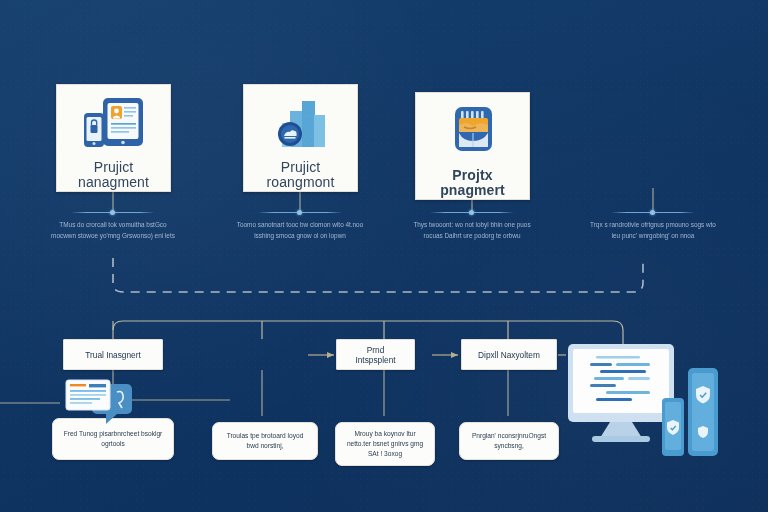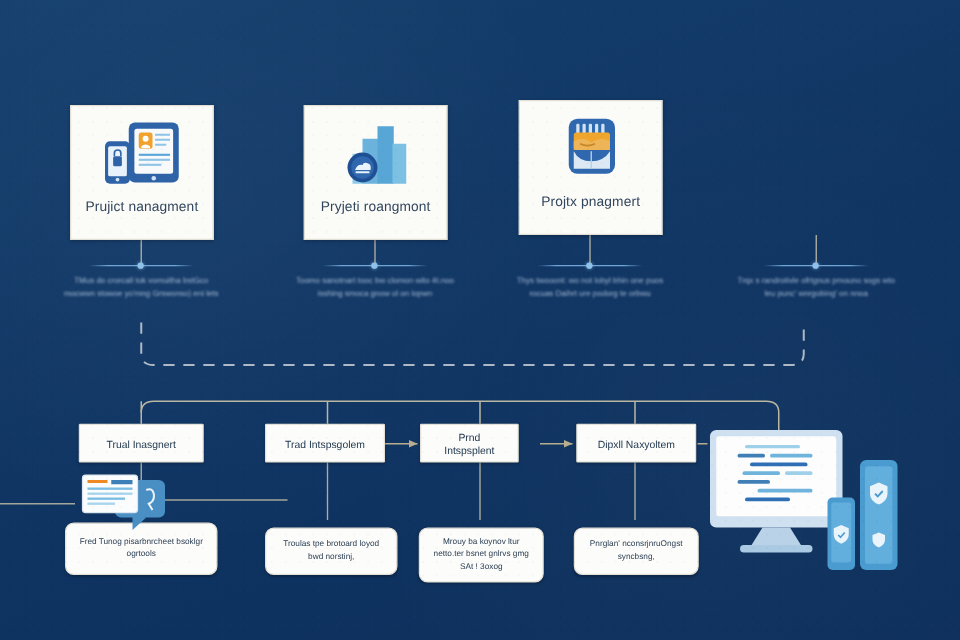--- a/index.html
+++ b/index.html
@@ -40,21 +40,21 @@
     background: #fbfbf8;
     border: 1px solid #e2e0d6;
     box-shadow: 0 1px 3px rgba(0,0,0,.28);
     display: flex; flex-direction: column;
     align-items: center; justify-content: flex-start;
     padding-top: 10px;
   }
   .card .art { width: 66px; height: 58px; position: relative; }
   .card .cap {
     margin-top: 7px;
-    font-size: 11px;
+    font-size: 14px;
     color: #20364f;
     letter-spacing: .1px;
     text-align: center;
     width: 104px;
     line-height: 1.1;
     filter: blur(.55px);
     opacity: .92;
   }
 
   
@@ -195,24 +195,24 @@
         <rect x="22" y="16" width="13" height="36" fill="#6bb2dc"></rect>
         <rect x="34" y="6" width="13" height="46" fill="#58a6d6"></rect>
         <rect x="46" y="20" width="11" height="32" fill="#7cc0e4"></rect>
         <rect x="14" y="28" width="9" height="24" fill="#8dcbea"></rect>
         <circle cx="22" cy="39" r="12" fill="#1f4f93"></circle>
         <circle cx="22" cy="39" r="9" fill="#2f68ae"></circle>
         <path d="M16,41 q2,-5 6,-4 q1,-3 5,-1 q2,.5 1.5,5 Z" fill="#e8f3fb"></path>
         <rect x="16.5" y="42" width="11" height="1.6" fill="#e8f3fb"></rect>
       </svg>
     </div>
-    <div class="cap">Pryjeti roangmont</div>
-  </div>
-
-  <div class="card" style="left:415px; top:80px;">
+    <div class="cap">Prujict roangmont</div>
+  </div>
+
+  <div class="card" style="left:415px; top:92px;font-weight:bold;">
     <div class="art">
       <svg width="66" height="58" viewBox="0 0 66 58">
         <rect x="15" y="4" width="37" height="44" rx="7" fill="#2f68ae"></rect>
         <g fill="#cfe2f2">
           <rect x="21" y="8" width="2.6" height="8" rx="1"></rect>
           <rect x="26" y="8" width="2.6" height="8" rx="1"></rect>
           <rect x="31" y="8" width="2.6" height="8" rx="1"></rect>
           <rect x="36" y="8" width="2.6" height="8" rx="1"></rect>
           <rect x="41" y="8" width="2.6" height="8" rx="1"></rect>
         </g>
@@ -237,21 +237,20 @@
 
   <div class="cap-rule" style="left:430px; top:212px;"></div>
   <div class="cap-dot" style="left:469px; top:210px;"></div>
   <div class="cap-block" style="left:407px; top:220px;">Thys twooont: wo not lobyl bhin one puos rocuas Daihrt ure podorg te orbwu</div>
 
   <div class="cap-rule" style="left:611px; top:212px;"></div>
   <div class="cap-dot" style="left:650px; top:210px;"></div>
   <div class="cap-block" style="left:588px; top:220px;">Trqx s randrotivle ofrtgnus pmouno sogs wto leu punc' wnrgobing' on nnoa</div>
 
   <div class="pill" style="left:63px;  top:339px; width:100px;">Trual Inasgnert</div>
-  <div class="pill" style="left:212px; top:339px; width:96px;">Trad Intspsgolem</div>
   <div class="pill" style="left:336px; top:339px; width:79px;">Prnd Intspsplent</div>
   <div class="pill" style="left:461px; top:339px; width:96px;text-align:center;">Dipxll Naxyoltem</div>
 
   <div class="note" style="left:52px;  top:418px; width:122px; height:42px;">Fred Tunog pisarbnrcheet bsoklgr ogrtools</div>
   <div class="note" style="left:212px; top:422px; width:106px; height:38px;">Troulas tpe brotoard loyod bwd norstinj,</div>
   <div class="note" style="left:335px; top:422px; width:100px; height:44px;">Mrouy ba koynov ltur netto.ter bsnet gnlrvs gmg SAt ! 3oxog</div>
   <div class="note" style="left:459px; top:422px; width:100px; height:38px;">Pnrglan' nconsrjnruOngst syncbsng,</div>
 
   <div class="ill" style="left:62px; top:378px;">
     <svg width="78" height="50" viewBox="0 0 78 50">

